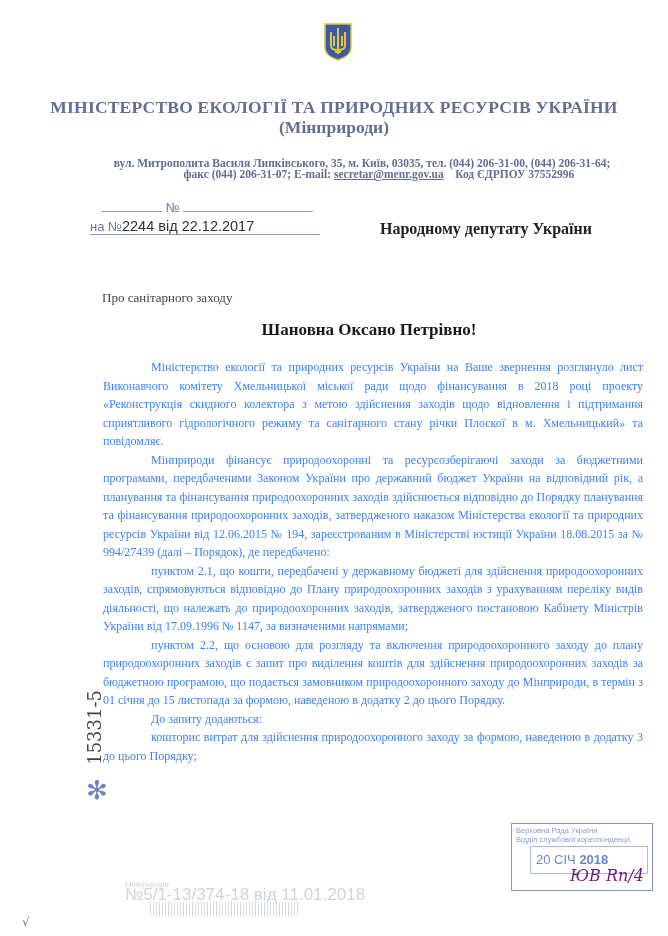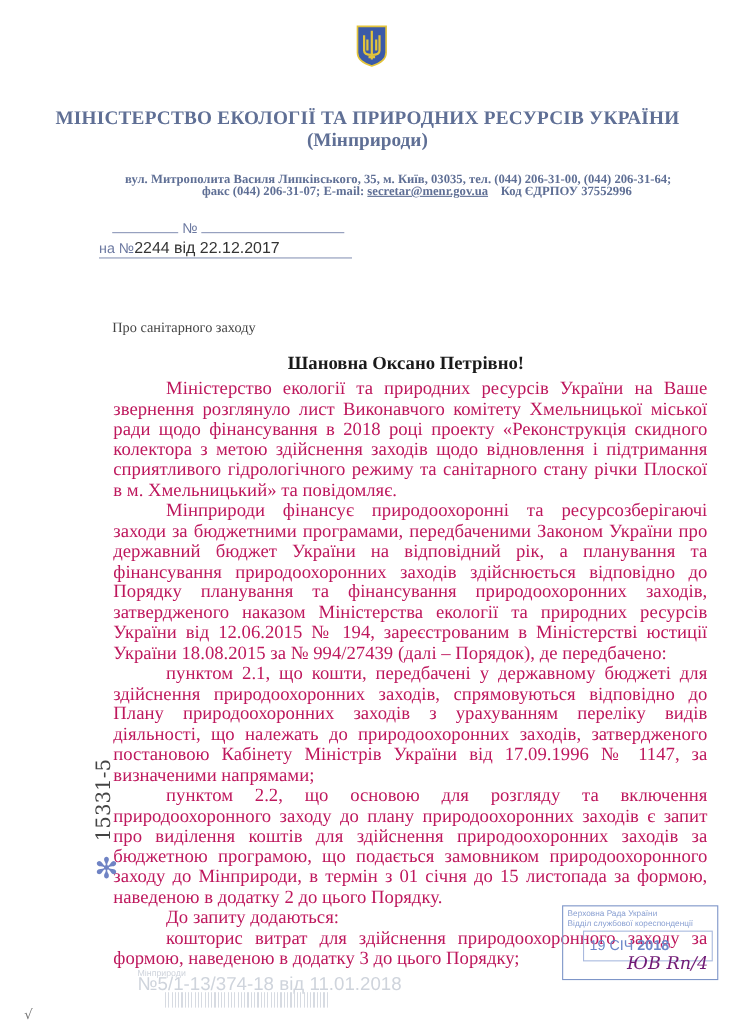--- a/index.html
+++ b/index.html
@@ -16,21 +16,21 @@
     .addr2 { top:168px; padding-left:90px; box-sizing:border-box; }
     .addr a { color:#5f6f95; text-decoration:underline; }
     .regline { font-family:"Liberation Sans", sans-serif; font-size:13px; color:#6b78a0; }
     .line { border-bottom:1px solid #8c97b8; display:inline-block; }
     .reg1 { left:102px; top:200px; }
     .reg2 { left:90px; top:218px; }
     .reg2 .num { font-size:14.5px; color:#333; }
     .recipient { left:380px; top:218px; font-weight:bold; font-size:16px; line-height:22px; color:#222; }
     .subject { left:102px; top:290px; font-family:"Liberation Serif", serif; font-size:13px; color:#444; }
     .greeting { left:0; width:668px; text-align:center; top:320px; font-weight:bold; font-size:17px; padding-left:70px; box-sizing:border-box; }
-    .body { left:103px; top:344px; width:540px; font-size:17px; line-height:18.5px; color:#be185d; }
+    .body { left:103px; top:358px; width:540px; font-size:12px; line-height:18.5px; color:#3b82f6; }
     .body p { margin:0; text-align:justify; text-align-last:auto; }
     .ind { text-indent:48px; }
     .stamp { left:511px; top:823px; width:140px; height:66px; border:1.5px solid #7d95c8; }
     .stamp-title { position:absolute; left:4px; top:2px; font-family:"Liberation Sans", sans-serif; font-size:7.5px; color:#8aa0d2; line-height:9px; }
     .stamp-date { position:absolute; left:24px; top:28px; font-family:"Liberation Sans", sans-serif; font-size:13px; color:#6b86c8; }
     .stamp-date b { font-weight:bold; }
     .stamp-inner { position:absolute; left:18px; top:22px; width:116px; height:26px; border:1px solid #a9b9de; }
     .sig { left:570px; top:866px; font-family:"DejaVu Serif", serif; font-style:italic; font-size:16px; color:#701a75; }
     .incoming { left:125px; top:880px; font-family:"Liberation Sans", sans-serif; font-size:8px; color:#cfd4dc; line-height:10px; }
     .barcode { left:150px; top:902px; width:150px; height:14px;
@@ -63,20 +63,21 @@
   <span>№</span>
   <span class="line" style="width:130px"></span>
 </div>
 <div class="abs regline reg2">
   <span class="line" style="width:230px">
     <span>на №</span><span class="num">2244 від 22.12.2017</span>
   </span>
 </div>
 
 <div class="abs recipient">
+  <div>Народному депутату України</div>
 </div>
 
 <div class="abs subject">Про санітарного заходу</div>
 <div class="abs greeting">Шановна Оксано Петрівно!</div>
 
 <div class="abs body">
   <p class="ind">Міністерство екології та природних ресурсів України на Ваше звернення розглянуло лист Виконавчого комітету Хмельницької міської ради щодо фінансування в 2018 році проекту «Реконструкція скидного колектора з метою здійснення заходів щодо відновлення і підтримання сприятливого гідрологічного режиму та санітарного стану річки Плоскої в м. Хмельницький» та повідомляє.</p>
   <p class="ind">Мінприроди фінансує природоохоронні та ресурсозберігаючі заходи за бюджетними програмами, передбаченими Законом України про державний бюджет України на відповідний рік, а планування та фінансування природоохоронних заходів здійснюється відповідно до Порядку планування та фінансування природоохоронних заходів, затвердженого наказом Міністерства екології та природних ресурсів України від 12.06.2015 № 194, зареєстрованим в Міністерстві юстиції України 18.08.2015 за № 994/27439 (далі – Порядок), де передбачено:</p>
   <p class="ind">пунктом 2.1, що кошти, передбачені у державному бюджеті для здійснення природоохоронних заходів, спрямовуються відповідно до Плану природоохоронних заходів з урахуванням переліку видів діяльності, що належать до природоохоронних заходів, затвердженого постановою Кабінету Міністрів України від 17.09.1996 № 1147, за визначеними напрямами;</p>
   <p class="ind">пунктом 2.2, що основою для розгляду та включення природоохоронного заходу до плану природоохоронних заходів є запит про виділення коштів для здійснення природоохоронних заходів за бюджетною програмою, що подається замовником природоохоронного заходу до Мінприроди, в термін з 01 січня до 15 листопада за формою, наведеною в додатку 2 до цього Порядку.</p>
@@ -87,21 +88,21 @@
 <div class="abs sidecode">15331-5</div>
 <div class="abs asterisk">✻</div>
 
 <div class="abs stamp">
   <div class="stamp-title">
     <div>Верховна Рада України</div>
     <div>Відділ службової кореспонденції</div>
   </div>
   <div class="stamp-inner"></div>
   <div class="stamp-date">
-    <span>19</span>&nbsp;<span>СІЧ</span>&nbsp;<b>2018</b>
+    <span>20</span>&nbsp;<span>СІЧ</span>&nbsp;<b>2018</b>
   </div>
 </div>
 <div class="abs sig">ЮВ Rn/4</div>
 
 <div class="abs incoming">
   <div>Мінприроди</div>
   <div style="font-size:17px">№5/1-13/374-18 від 11.01.2018</div>
 </div>
 <div class="abs barcode"></div>
 <div class="abs margin-mark">√</div>

